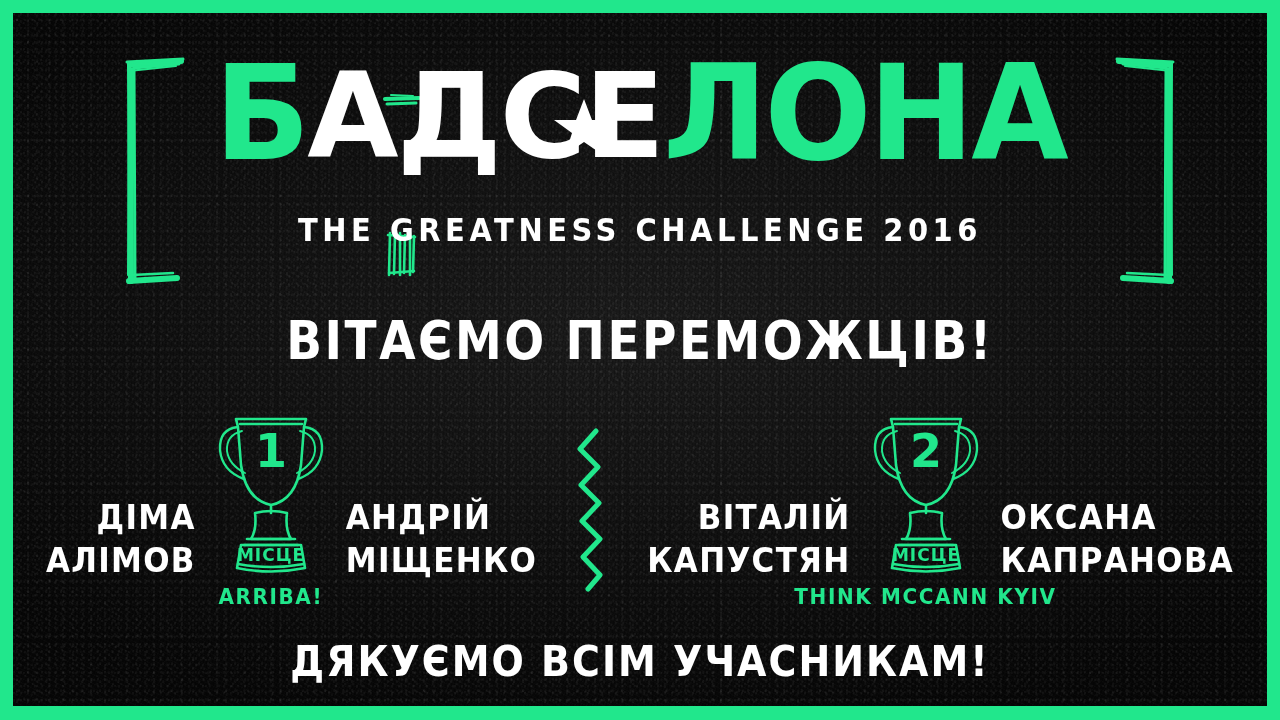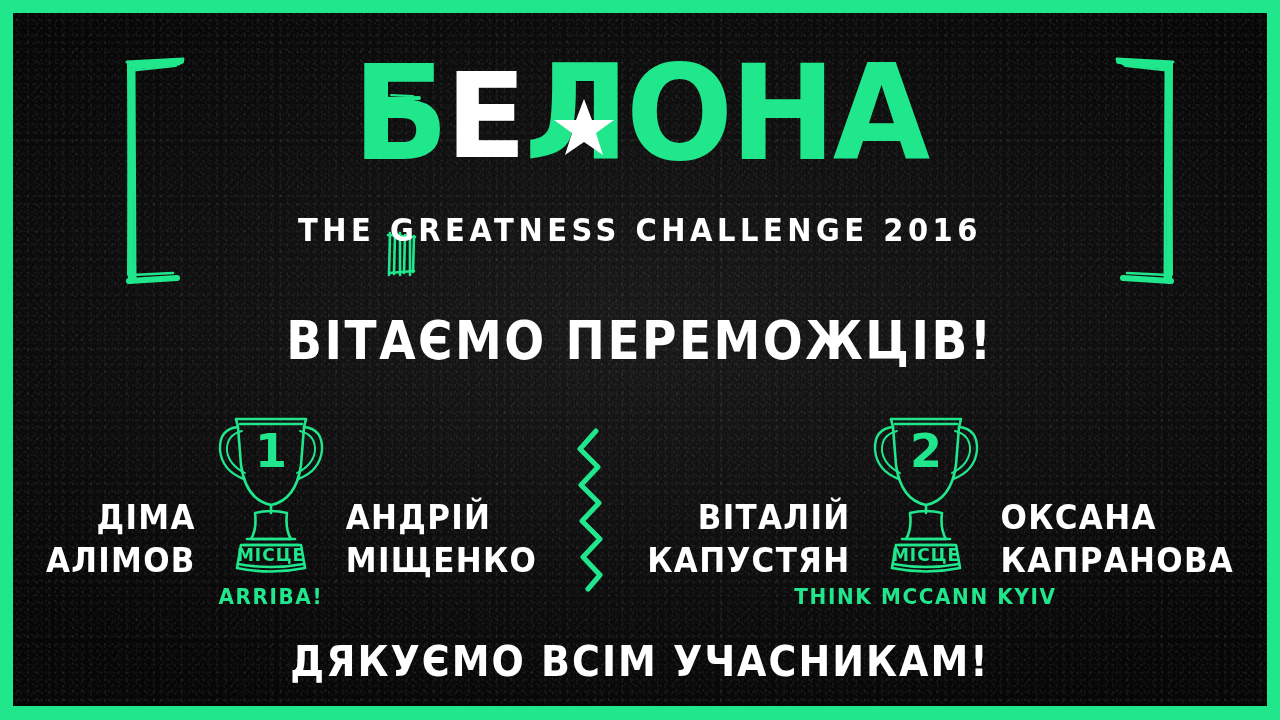--- a/index.html
+++ b/index.html
@@ -248,20 +248,21 @@
             <path d="M25 2 L25 44"></path>
             <path d="M29 5 L28 41"></path>
             <path d="M3 4 L30 6"></path>
             <path d="M4 42 L29 40"></path>
           </g>
         </svg>
       </div>
 
       <div id="logo-row">
         <span class="wm-rough">Б</span>
+        <span class="wordmark wm-white">АДС</span>
         <span class="wordmark wm-white">Е</span>
         <span class="wm-rough">ЛОНА</span>
       </div>
 
       <div id="star-mark">
         <svg width="62" height="60" viewBox="0 0 62 60">
           <polygon fill="#ffffff" points="31,2 39,23 61,23 43,36 50,58 31,45 12,58 19,36 1,23 23,23"></polygon>
         </svg>
       </div>
 

